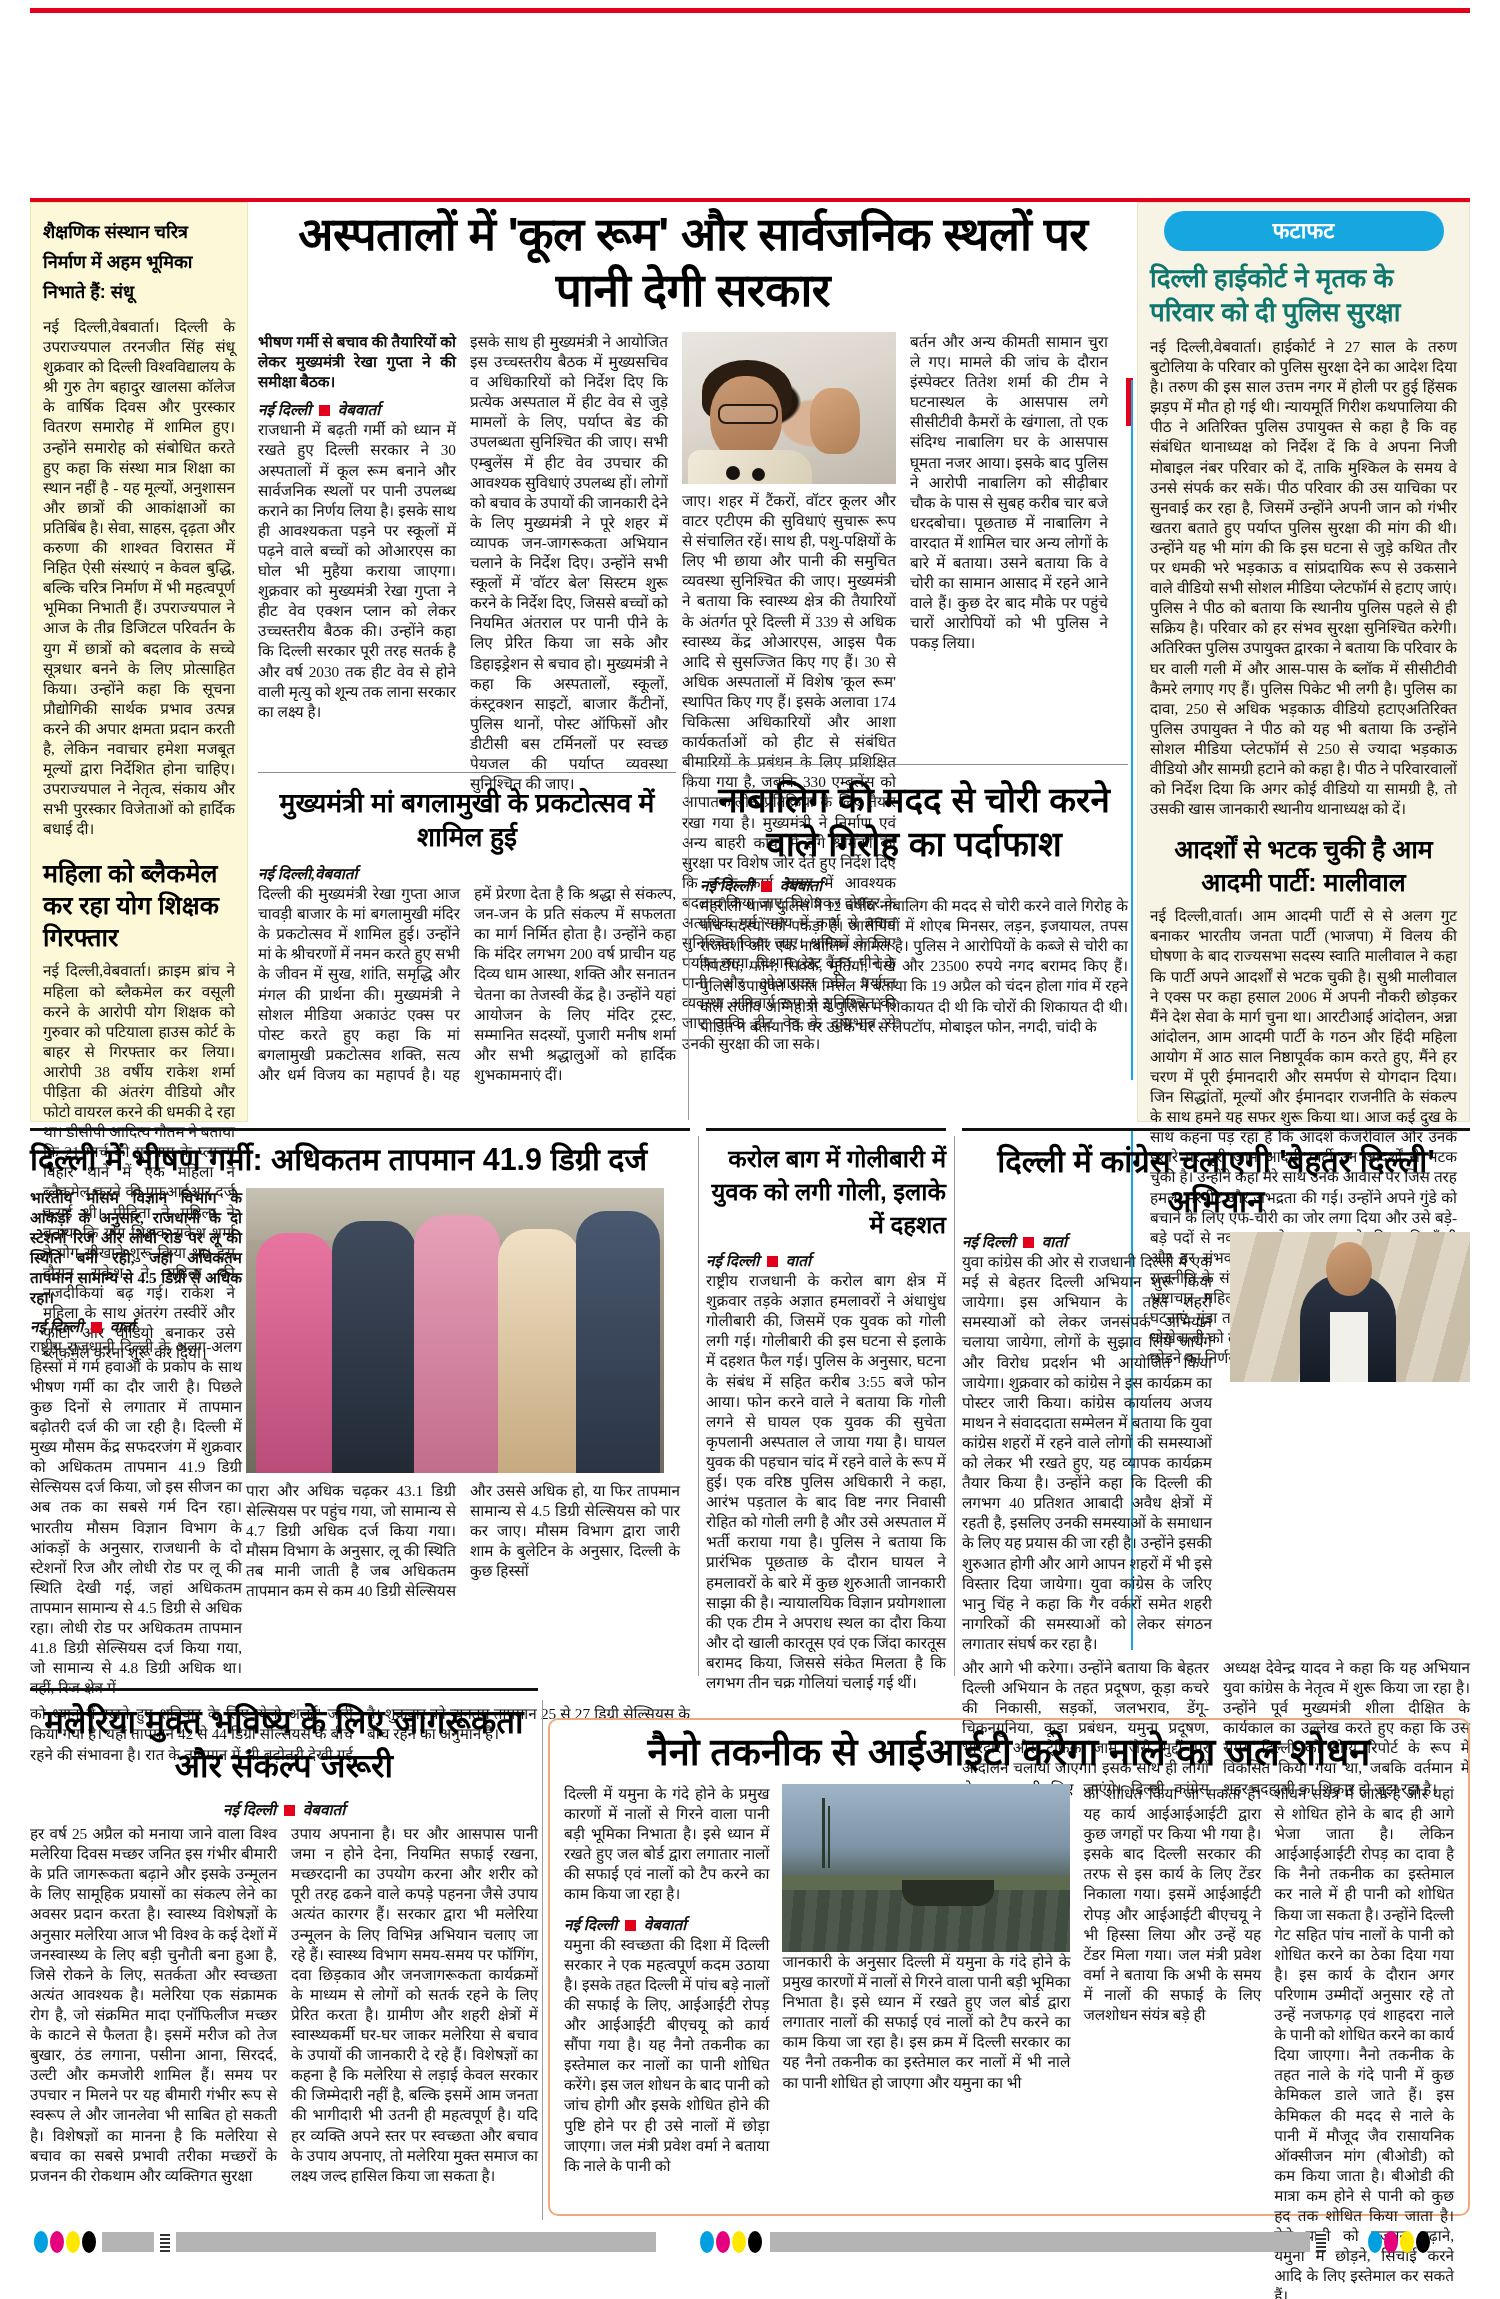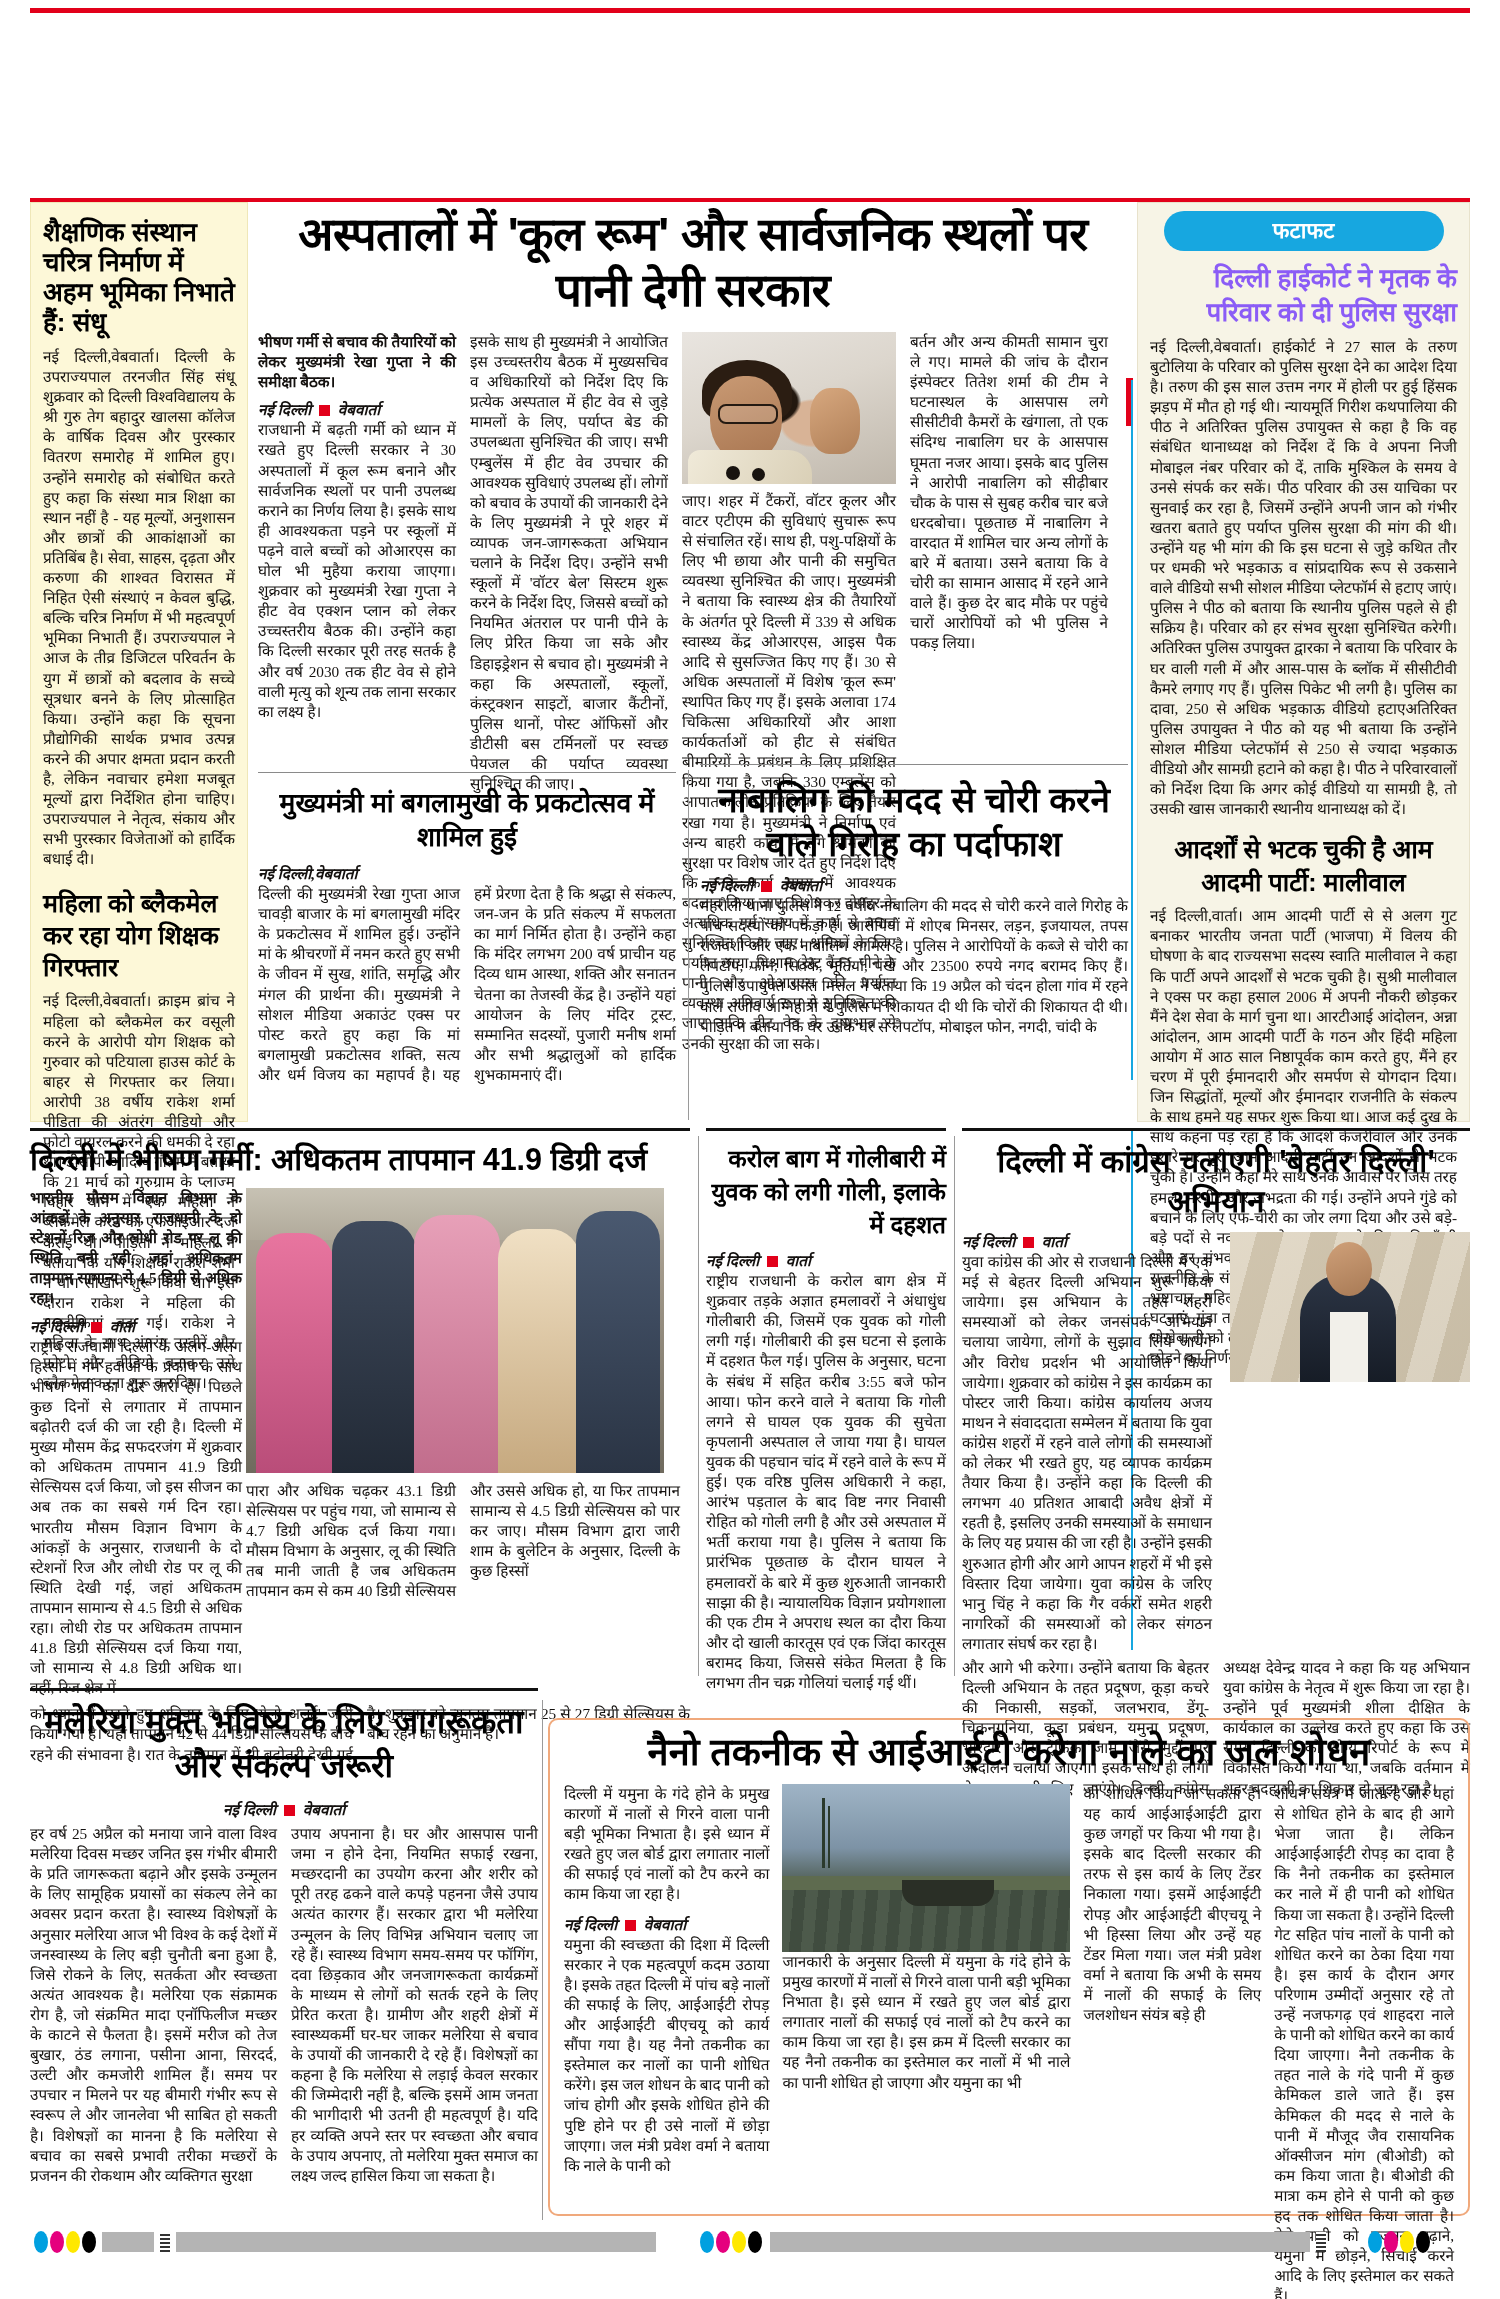--- a/index.html
+++ b/index.html
@@ -62,21 +62,21 @@
   .red-sq{display:inline-block;width:11px;height:11px;background:#e2001a;margin:0 4px -1px 4px;}
 
   
   .left-rail{
     position:absolute;left:30px;top:202px;width:218px;height:920px;
     background:#fdf8d8;border:1px solid #efe7b8;box-sizing:border-box;
     padding:14px 12px 10px 12px;
   }
   .rail-head{
     font-family:"Liberation Sans","DejaVu Sans",sans-serif;
-    font-weight:bold;font-size:26px;line-height:30px;color:#000;
+    font-weight:bold;font-size:18px;line-height:30px;color:#000;
     margin:0 0 10px 0;text-align:left;
   }
   .rail-head2{
     font-family:"Liberation Sans","DejaVu Sans",sans-serif;
     font-weight:bold;font-size:25px;line-height:32px;color:#000;
     margin:18px 0 8px 0;
   }
 
   
   .right-rail{
@@ -85,22 +85,22 @@
     padding:8px 12px 10px 12px;
   }
   .pill{
     display:block;margin:0 auto 10px auto;width:280px;height:40px;
     background:#17a7e0;border-radius:22px;
     font-family:"Liberation Sans","DejaVu Sans",sans-serif;
     color:#fff;font-weight:bold;font-size:22px;line-height:40px;text-align:center;
   }
   .rr-head{
     font-family:"Liberation Sans","DejaVu Sans",sans-serif;
-    font-weight:bold;font-size:26px;line-height:34px;color:#8b5cf6;
-    text-align:right;margin:0 0 8px 0;
+    font-weight:bold;font-size:26px;line-height:34px;color:#0f766e;
+    text-align:left;margin:0 0 8px 0;
   }
   .rr-head-s{
     font-family:"Liberation Sans","DejaVu Sans",sans-serif;
     font-weight:bold;font-size:25px;line-height:33px;color:#000;
     text-align:center;margin:14px 0 7px 0;
   }
   .rail-accent{position:absolute;left:1126px;top:378px;width:7px;height:48px;background:#e2001a;}
   .rail-line{position:absolute;left:1131px;top:380px;width:2px;height:700px;background:#17a7e0;}
   .rail-line2{position:absolute;left:1131px;top:1130px;width:2px;height:520px;background:#17a7e0;}
 

